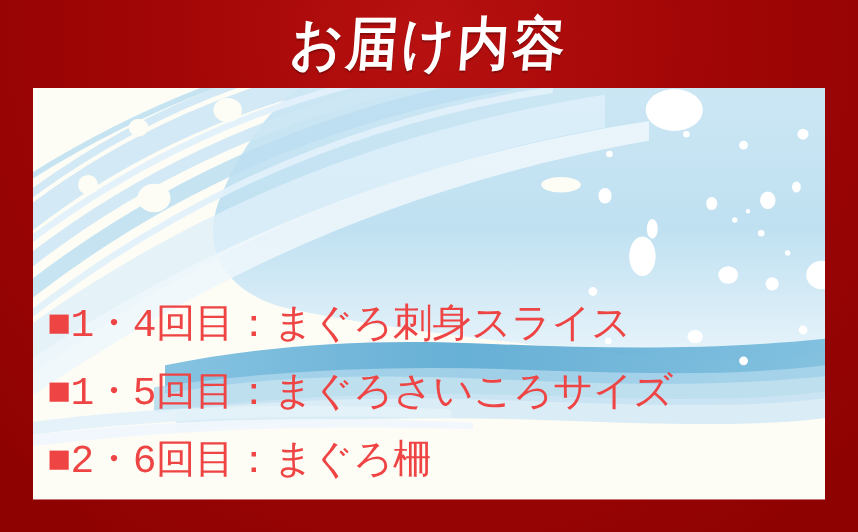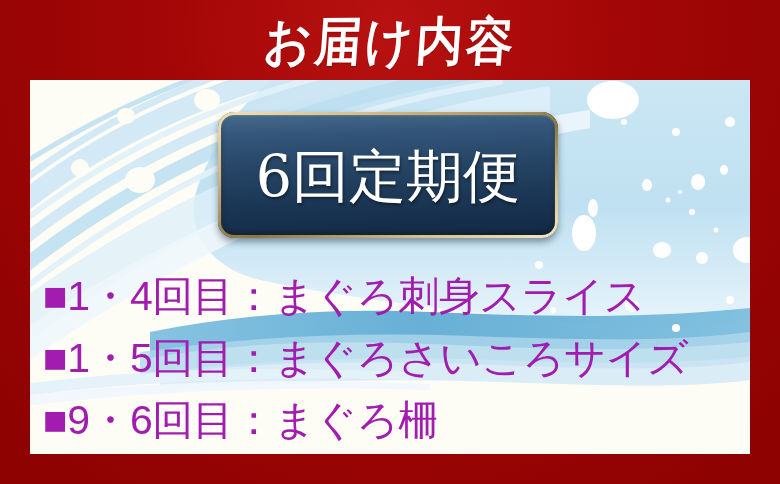--- a/index.html
+++ b/index.html
@@ -110,25 +110,25 @@
 
   
   .list {
     position: absolute;
     left: 13px;          
     top: 185px;          
     width: 700px;
   }
   .list-row {
     display: block;
-    color: #a21caf;
-    font-size: 41px;
+    color: #ef4444;
+    font-size: 36px;
     line-height: 62px;
     white-space: nowrap;
-    font-family: Liberation Sans, sans-serif;
+    font-family: Liberation Mono, monospace;
     font-weight: 400;
     letter-spacing: -0.5px;
   }
 </style>
 </head>
 <body>
 
 <div id="stage">
 
   <div class="frame"></div>
@@ -226,28 +226,21 @@
             <ellipse cx="110" cy="100" rx="15" ry="13"></ellipse>
             <ellipse cx="50" cy="88" rx="9" ry="9"></ellipse>
             <ellipse cx="177" cy="20" rx="13" ry="11"></ellipse>
             <ellipse cx="480" cy="88" rx="18" ry="7"></ellipse>
             <ellipse cx="96" cy="36" rx="9" ry="8"></ellipse>
           </g>
         </g>
       </svg>
     </div>
 
-    <div class="plaque">
-      <div class="plaque-border">
-        <div class="plaque-inner">
-          <span class="plaque-label">6回定期便</span>
-        </div>
-      </div>
-    </div>
 
     <div class="list">
       <span class="list-row">■1・4回目：まぐろ刺身スライス</span>
       <span class="list-row">■1・5回目：まぐろさいころサイズ</span>
-      <span class="list-row">■9・6回目：まぐろ柵</span>
+      <span class="list-row">■2・6回目：まぐろ柵</span>
     </div>
 
   </div>
 </div>
 
 </body></html>

